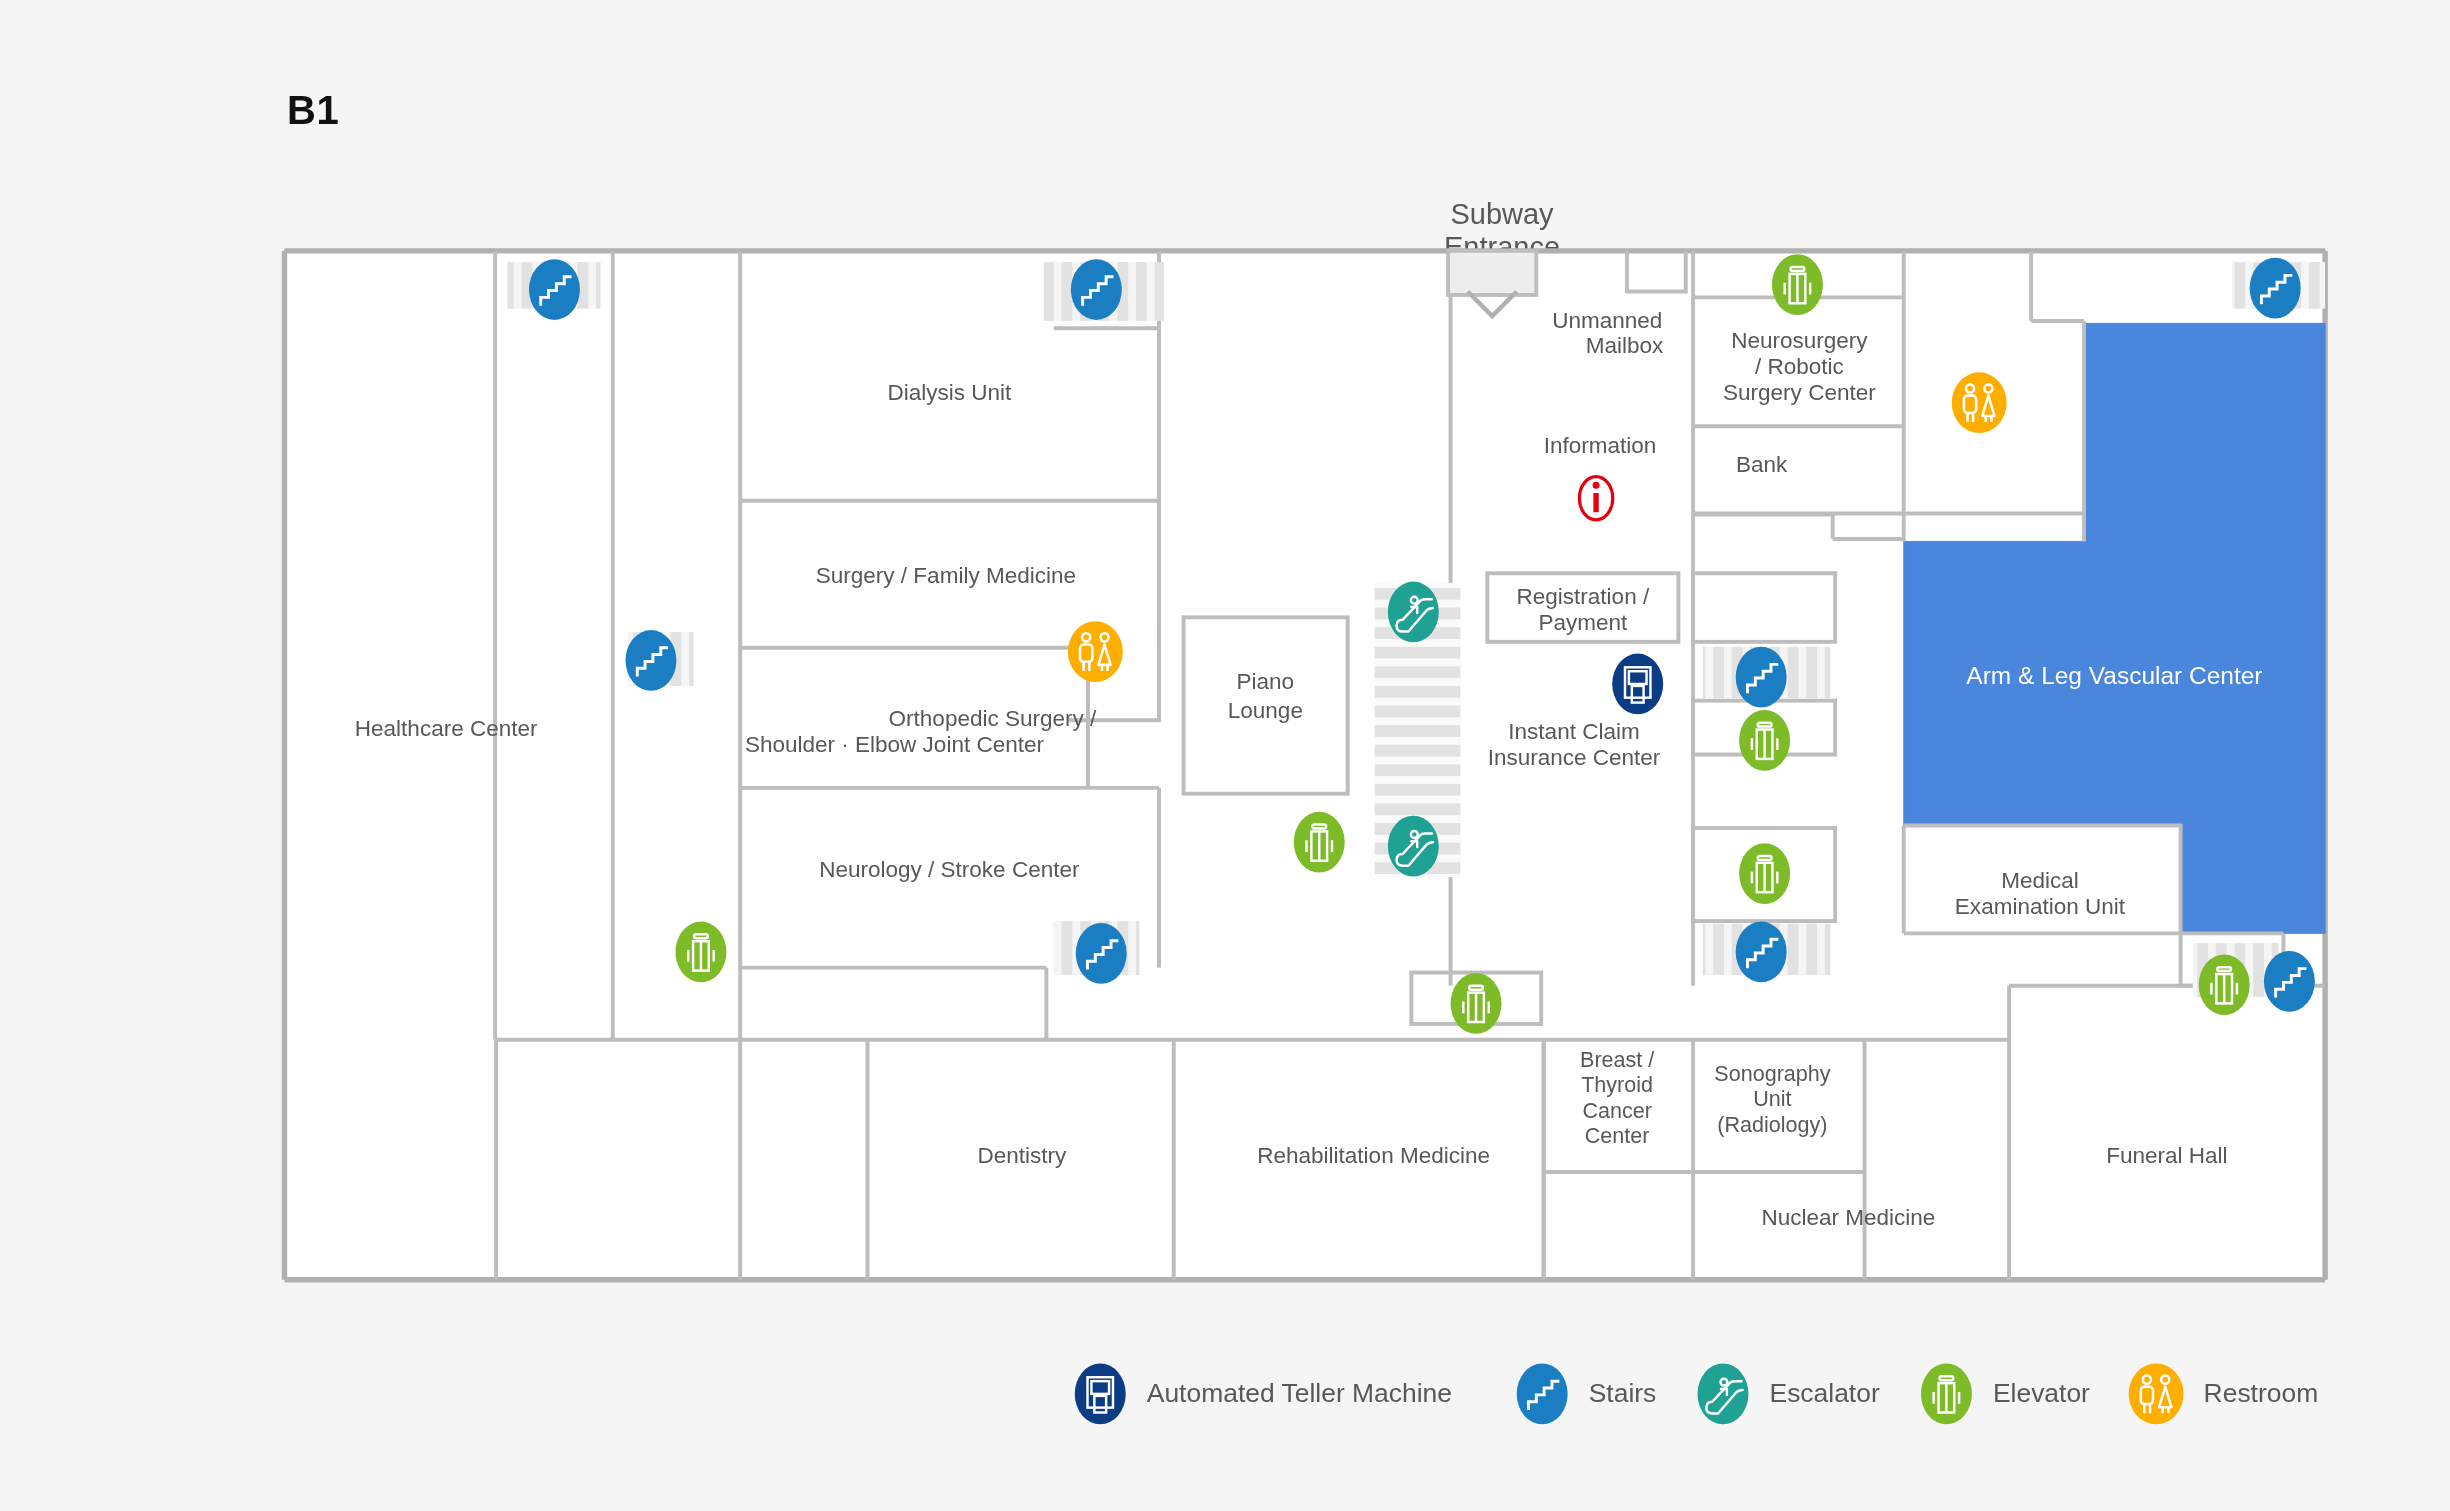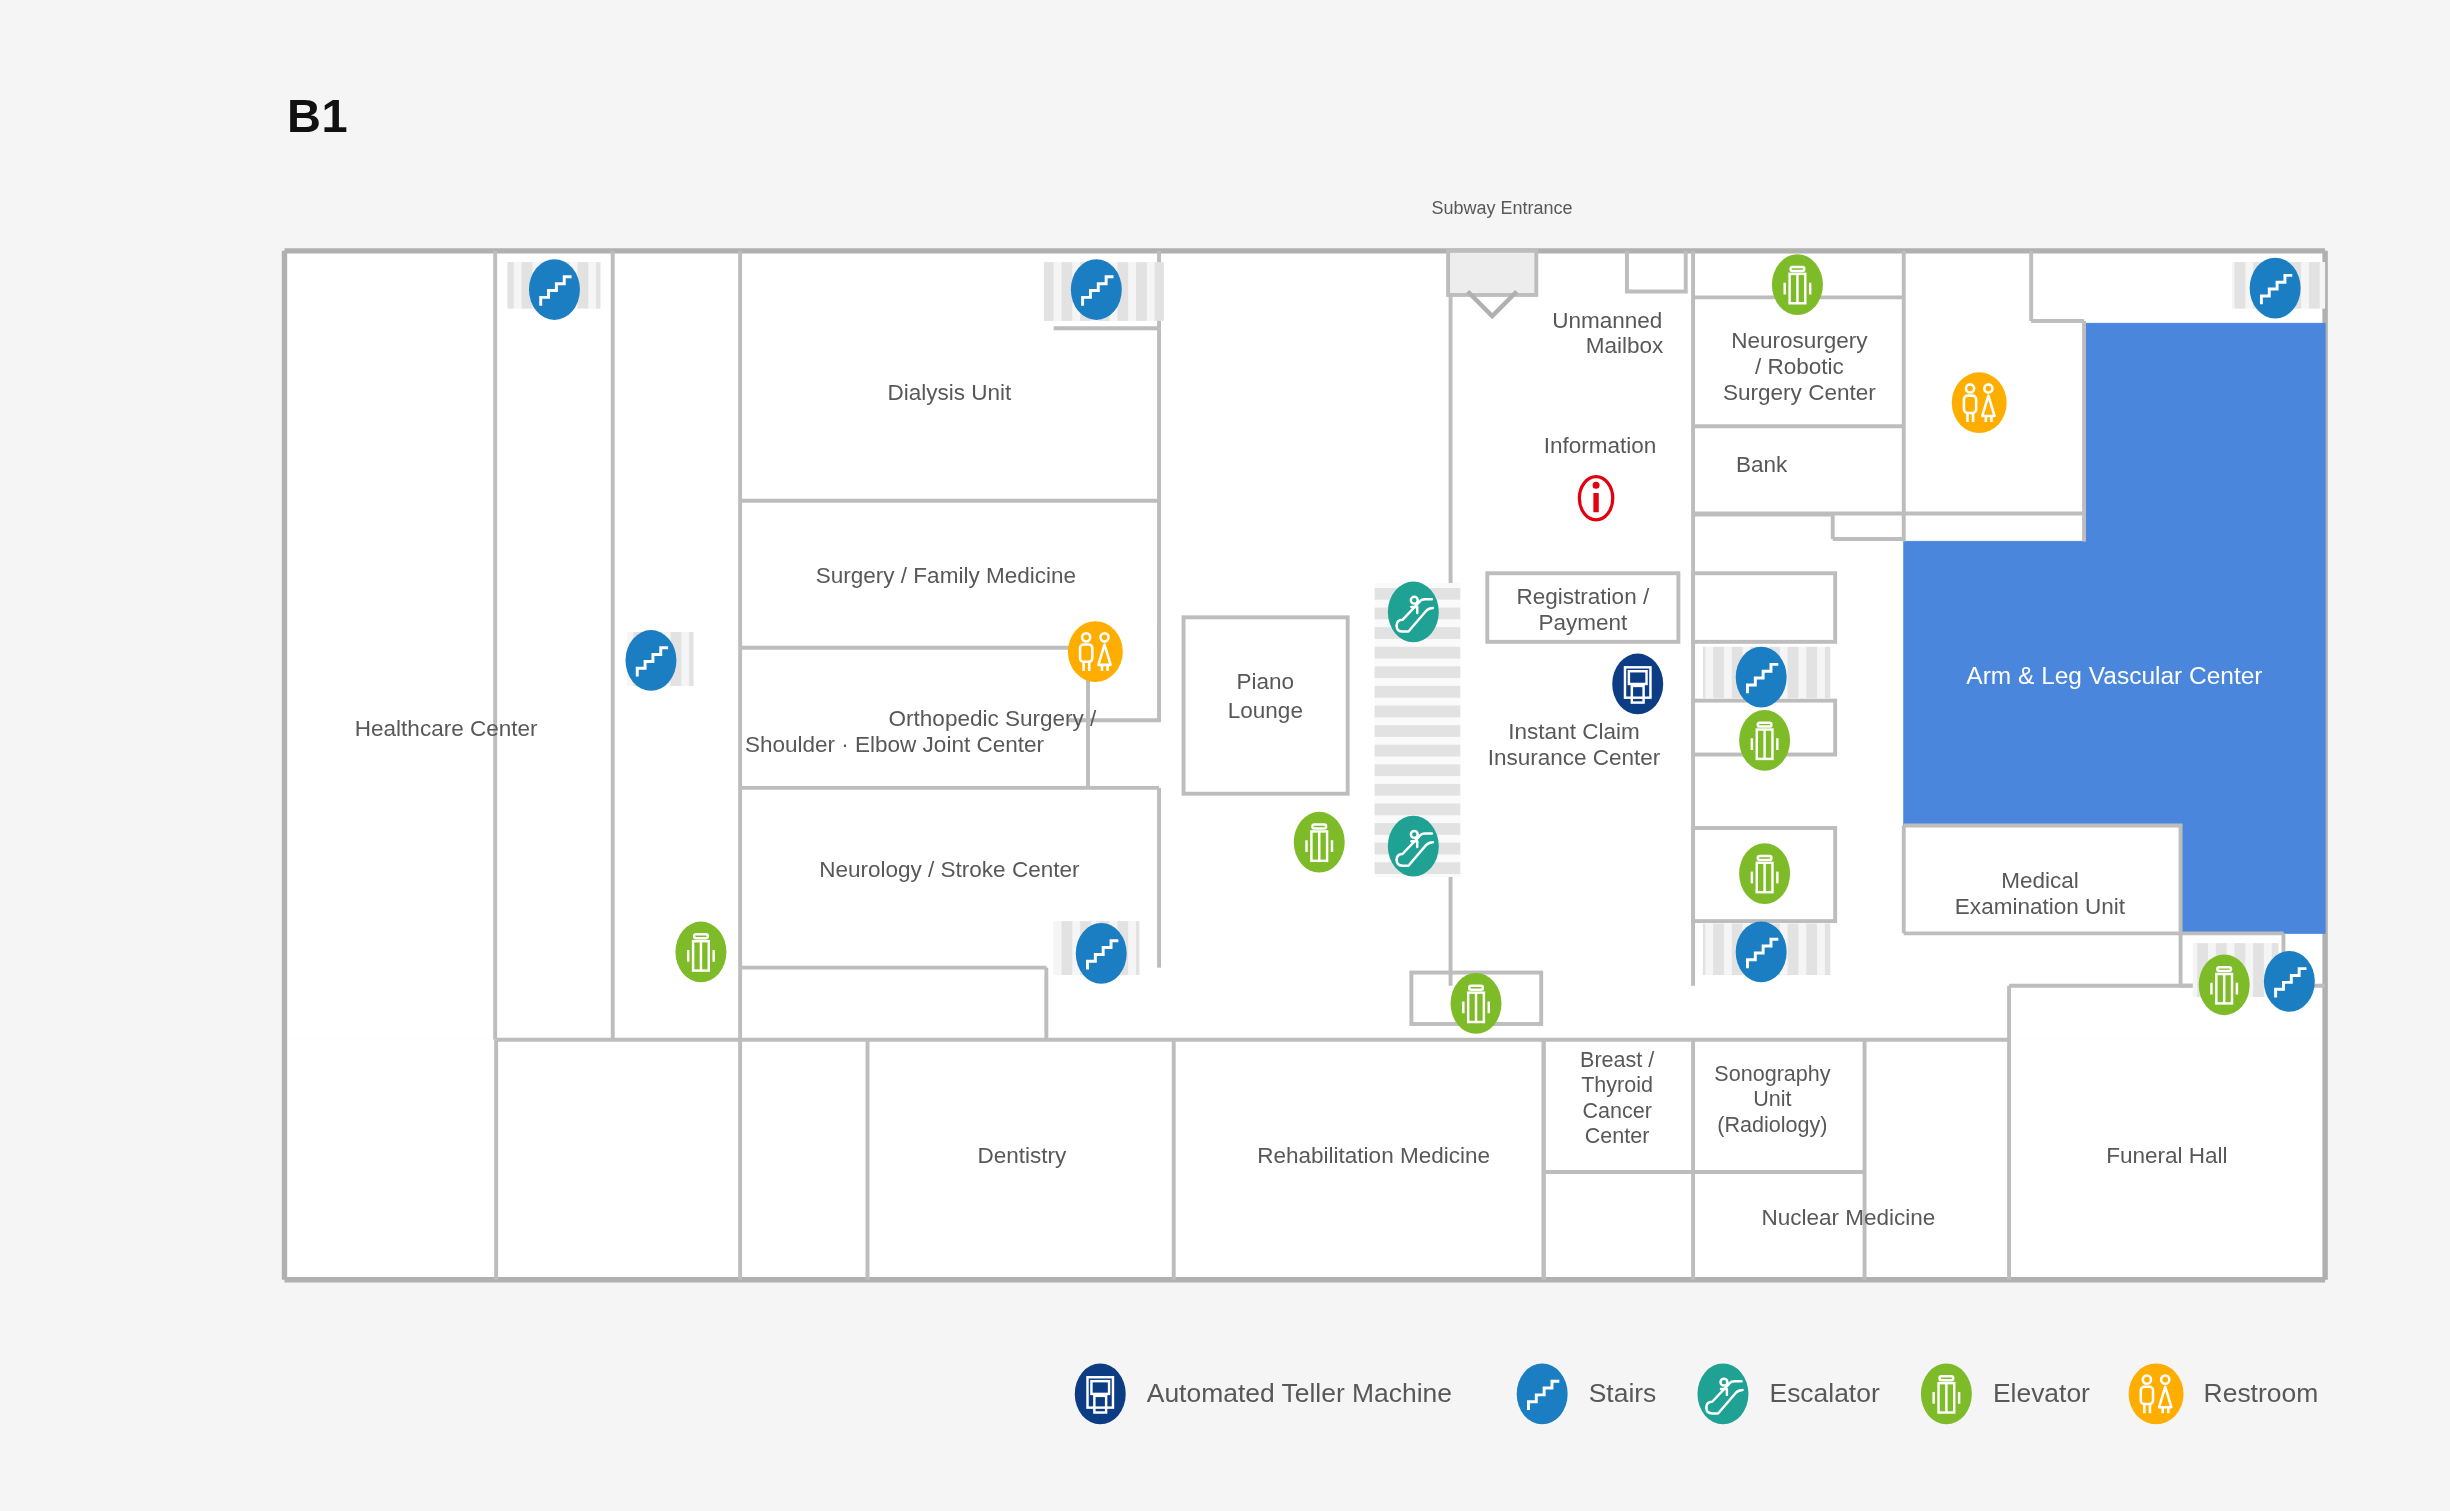--- a/index.html
+++ b/index.html
@@ -11,32 +11,32 @@
     overflow: hidden;
   }
   #page {
     position: relative;
     width: 2614px; height: 1511px;
     background: #f5f5f5;
   }
   #floor-label {
     position: absolute;
     left: 287px; top: 88px;
-    font-size: 47px;
+    font-size: 40px;
     font-weight: 700;
     color: #111111;
     letter-spacing: 0.5px;
     font-family: "Liberation Sans", sans-serif;
   }
   #subway-label {
     position: absolute;
     left: 1399px; top: 198px;
     width: 206px;
     text-align: center;
-    font-size: 18px;
+    font-size: 29px;
     color: #58585a;
   }
   #mapwrap {
     position: absolute;
     left: 0; top: 0;
     width: 2614px; height: 1511px;
   }
   svg { display: block; }
   .room-label {
     fill: #58585a;

